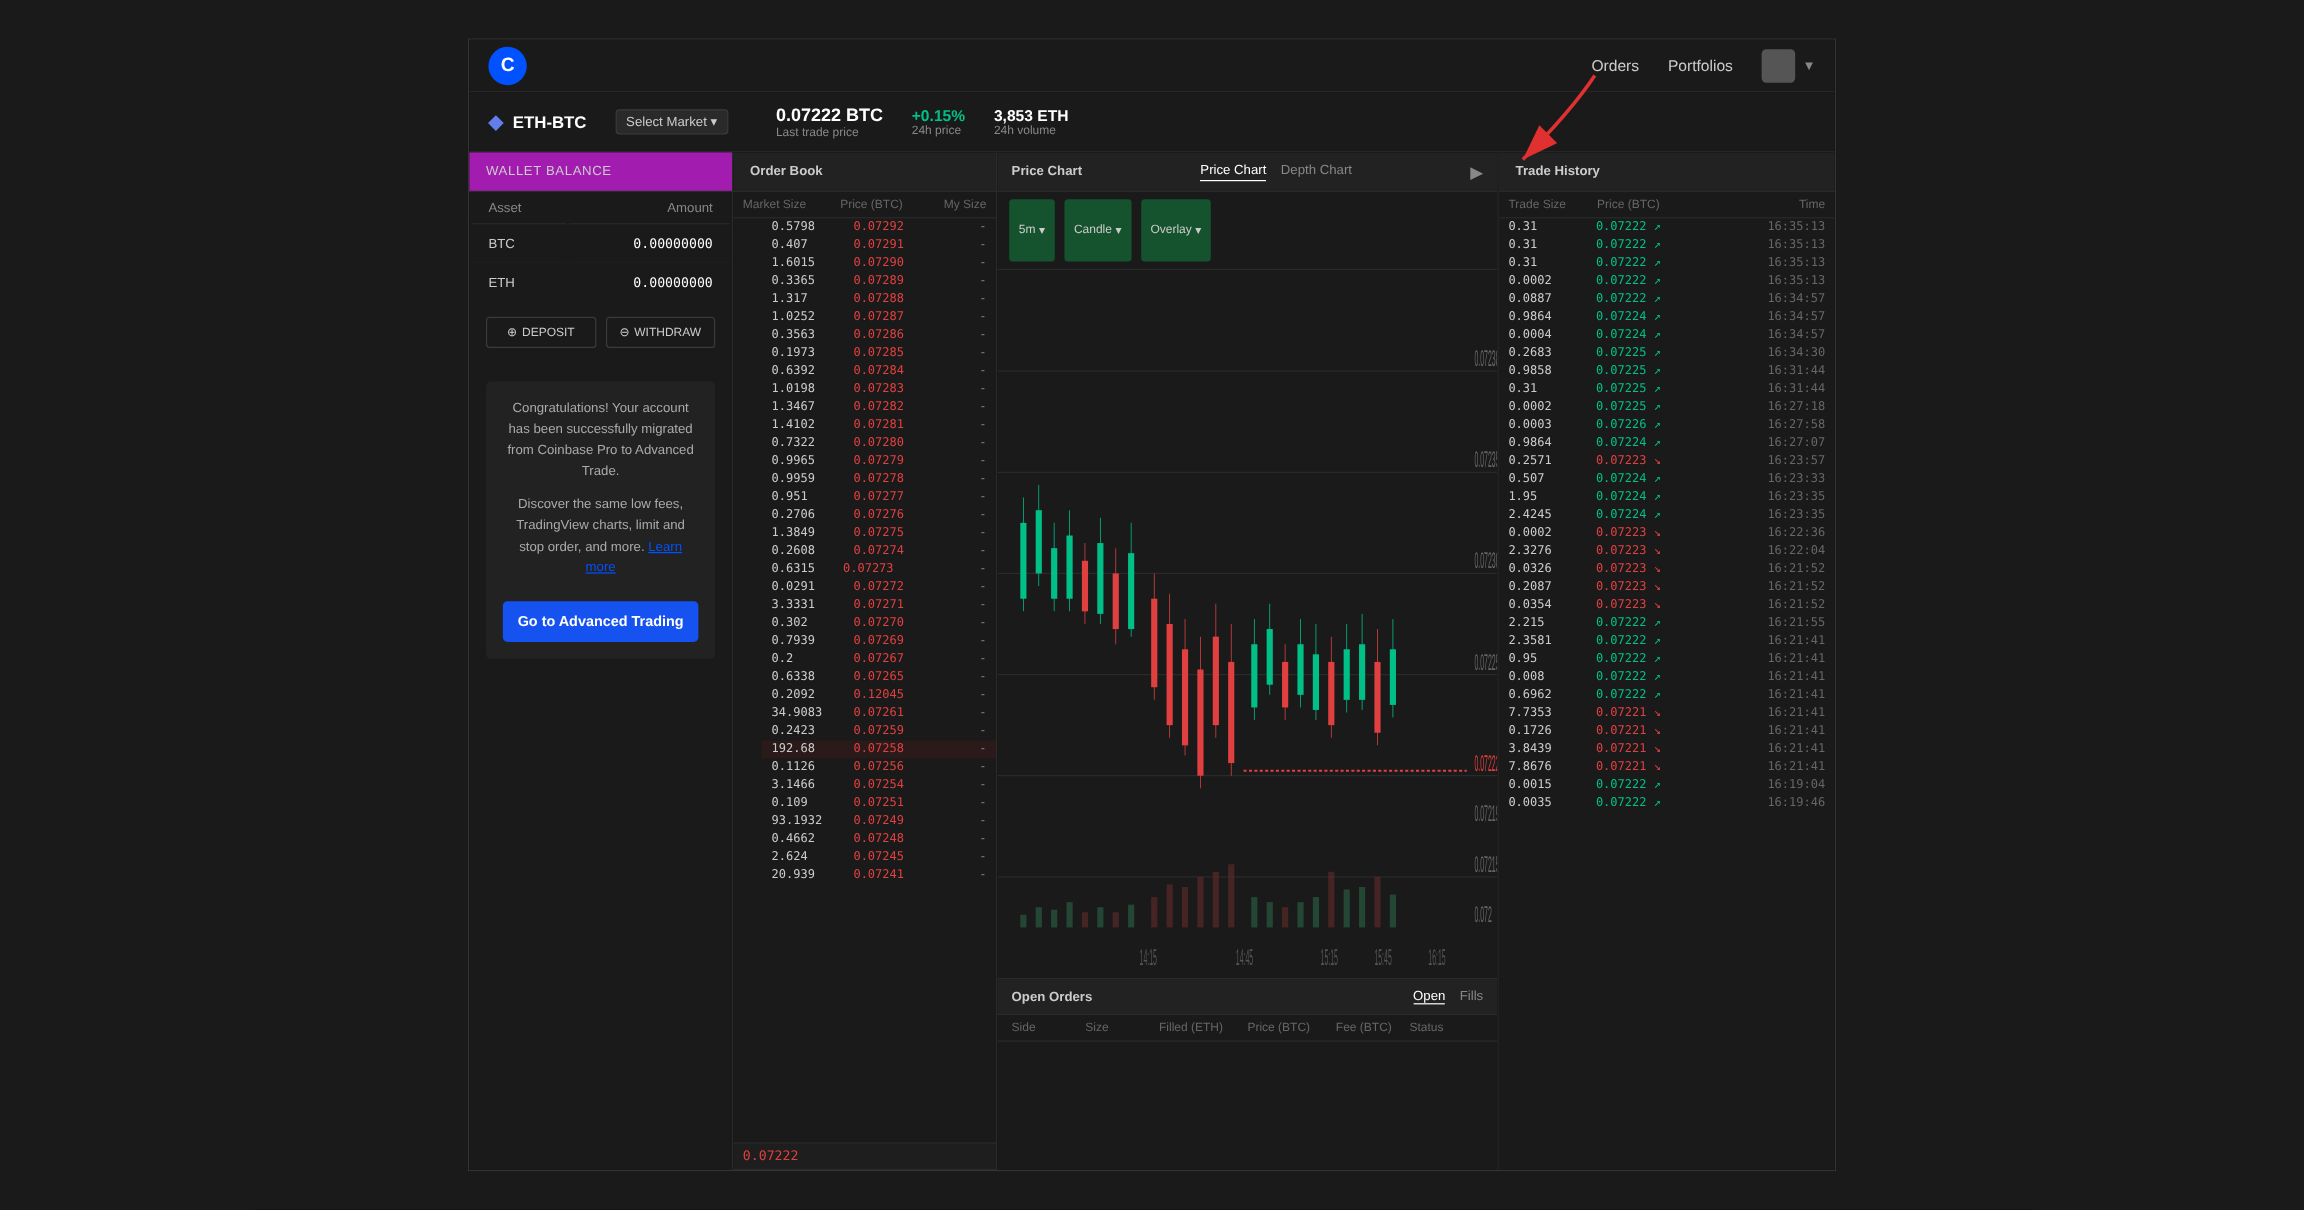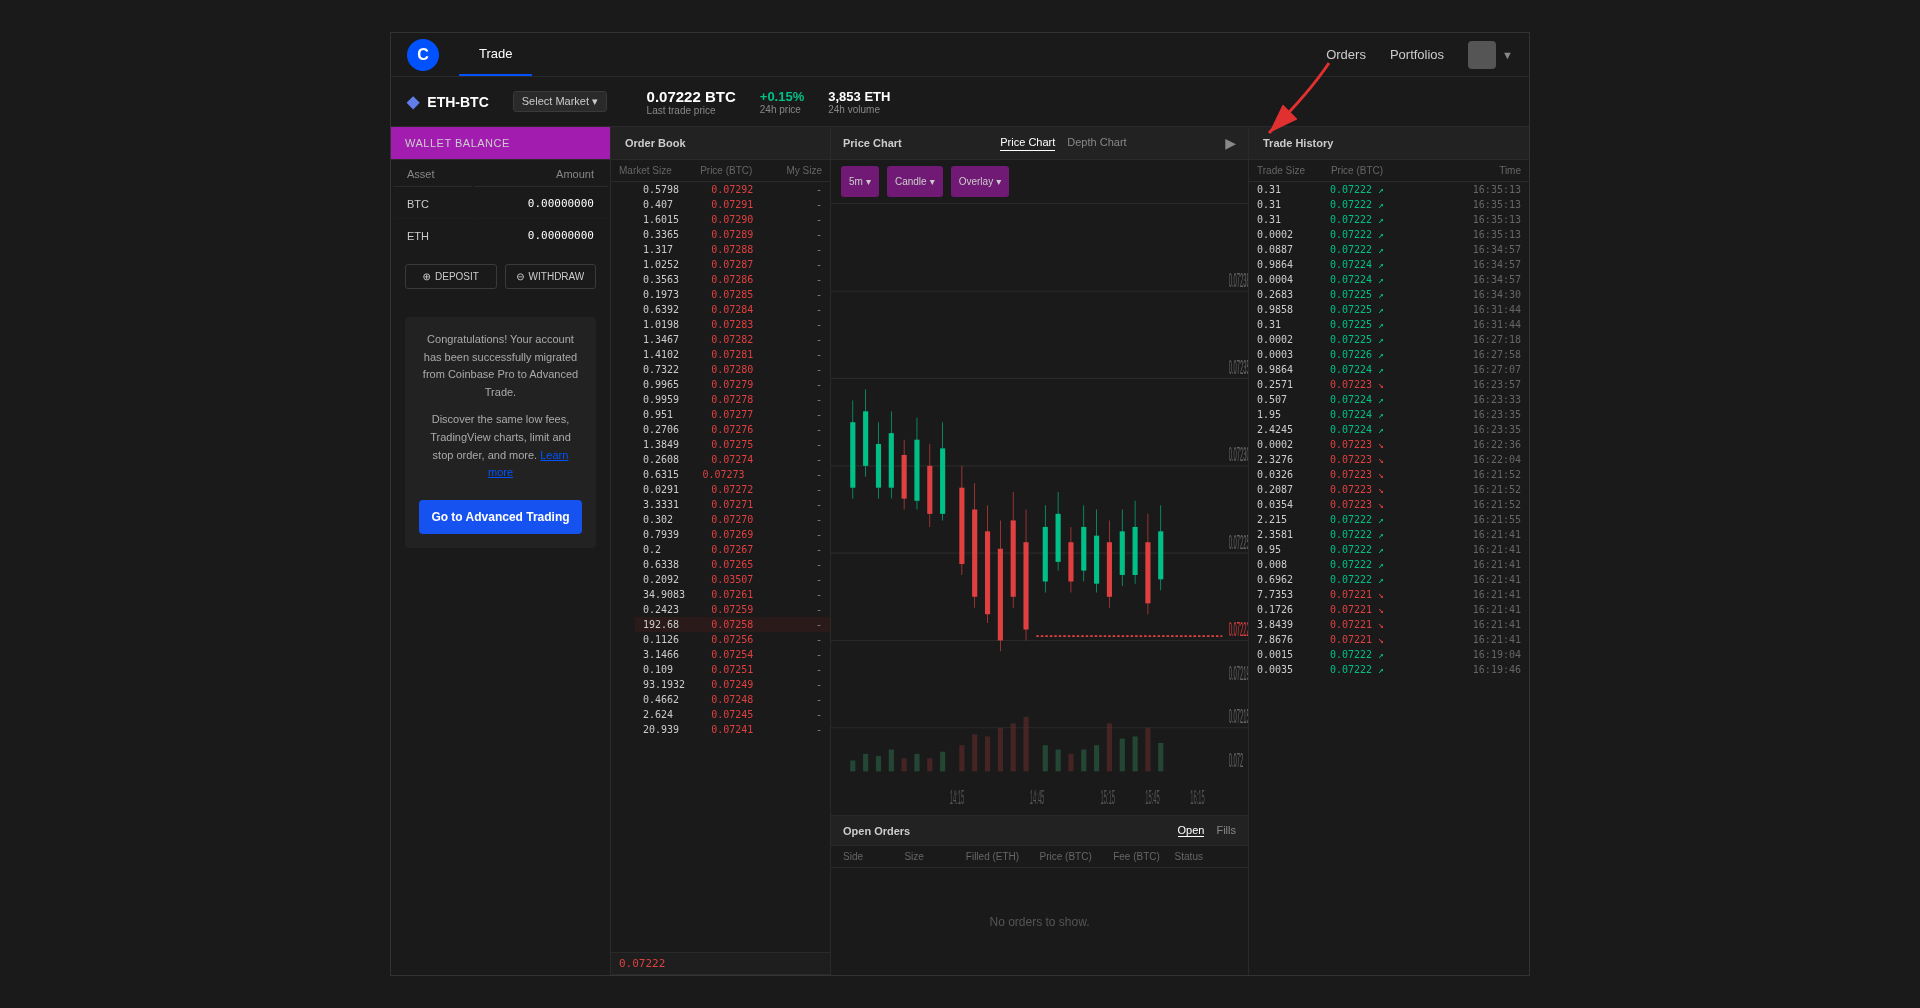--- a/index.html
+++ b/index.html
@@ -328,25 +328,25 @@
       border-bottom: 1px solid white;
     }
     .chart-controls {
       display: flex;
       align-items: center;
       gap: 8px;
       padding: 6px 10px;
       border-bottom: 1px solid #2a2a2a;
     }
     .chart-control-btn {
-      background: #701a75;
+      background: #14532d;
       border: none;
       color: #ccc;
       font-size: 10px;
-      padding: 10px 8px;
+      padding: 20px 8px;
       border-radius: 3px;
       cursor: pointer;
       display: flex;
       gap: 3px;
     }
     .chart-area {
       flex: 1;
       position: relative;
       overflow: hidden;
       background: #1a1a1a;
@@ -460,23 +460,20 @@
     <defs>
       <marker id="arrowhead" markerWidth="10" markerHeight="7" refX="10" refY="3.5" orient="auto">
         <polygon points="0 0, 10 3.5, 0 7" fill="#e03030"></polygon>
       </marker>
     </defs>
     <path d="M 100 10 Q 80 40 40 80" stroke="#e03030" stroke-width="3" fill="none" marker-end="url(#arrowhead)"></path>
   </svg>
 
   <div class="top-nav">
     <div class="coinbase-logo">C</div>
-    <div class="nav-tabs">
-      <div class="nav-tab active">Trade</div>
-    </div>
     <div class="nav-right">
       <span class="nav-right-item">Orders</span>
       <span class="nav-right-item">Portfolios</span>
       <div class="profile-area">
         <div class="profile-avatar"></div>
         <span style="color:#888;font-size:11px;">▼</span>
       </div>
     </div>
   </div>
 
@@ -678,21 +675,21 @@
     <span class="price-red" style="text-align:center;">0.07267</span>
     <span class="my-size">-</span>
   </div>
           <div class="ob-row">
     <span class="size">0.6338</span>
     <span class="price-red" style="text-align:center;">0.07265</span>
     <span class="my-size">-</span>
   </div>
           <div class="ob-row">
     <span class="size">0.2092</span>
-    <span class="price-red" style="text-align:center;">0.03507</span>
+    <span class="price-red" style="text-align:center;">0.12045</span>
     <span class="my-size">-</span>
   </div>
           <div class="ob-row">
     <span class="size">34.9083</span>
     <span class="price-red" style="text-align:center;">0.07261</span>
     <span class="my-size">-</span>
   </div>
           <div class="ob-row">
     <span class="size">0.2423</span>
     <span class="price-red" style="text-align:center;">0.07259</span>
@@ -897,21 +894,20 @@
           </div>
         </div>
         <div class="oo-col-headers">
           <span class="oo-col-header">Side</span>
           <span class="oo-col-header">Size</span>
           <span class="oo-col-header">Filled (ETH)</span>
           <span class="oo-col-header">Price (BTC)</span>
           <span class="oo-col-header">Fee (BTC)</span>
           <span class="oo-col-header">Status</span>
         </div>
-        <div class="oo-empty">No orders to show.</div>
       </div>
     </div>
 
     <div class="trade-history-panel">
       <div class="th-header">Trade History</div>
       <div class="th-col-headers">
         <span class="th-col-header">Trade Size</span>
         <span class="th-col-header">Price (BTC)</span>
         <span class="th-col-header" style="text-align:right;">Time</span>
       </div>

